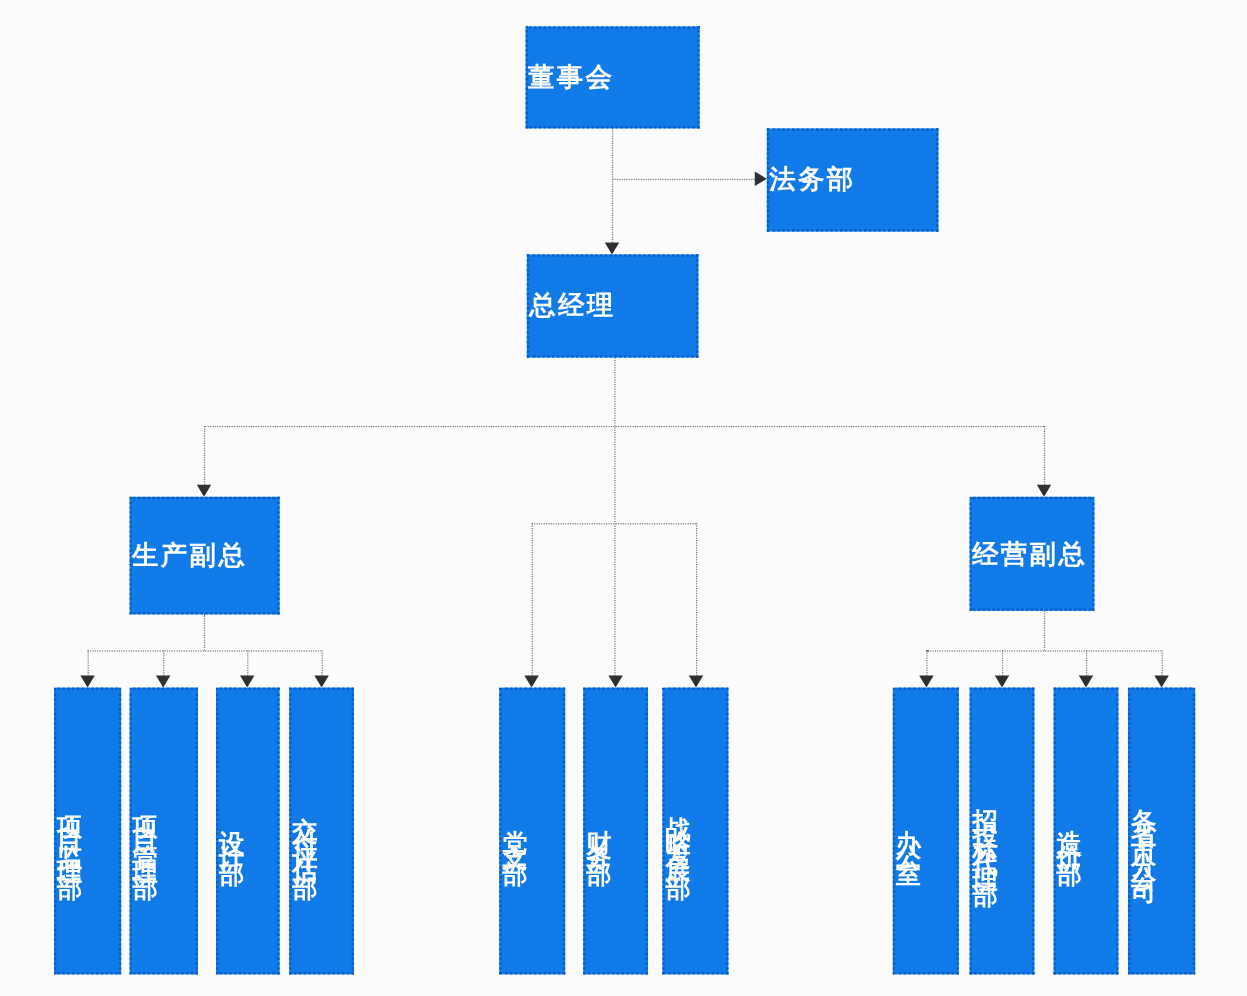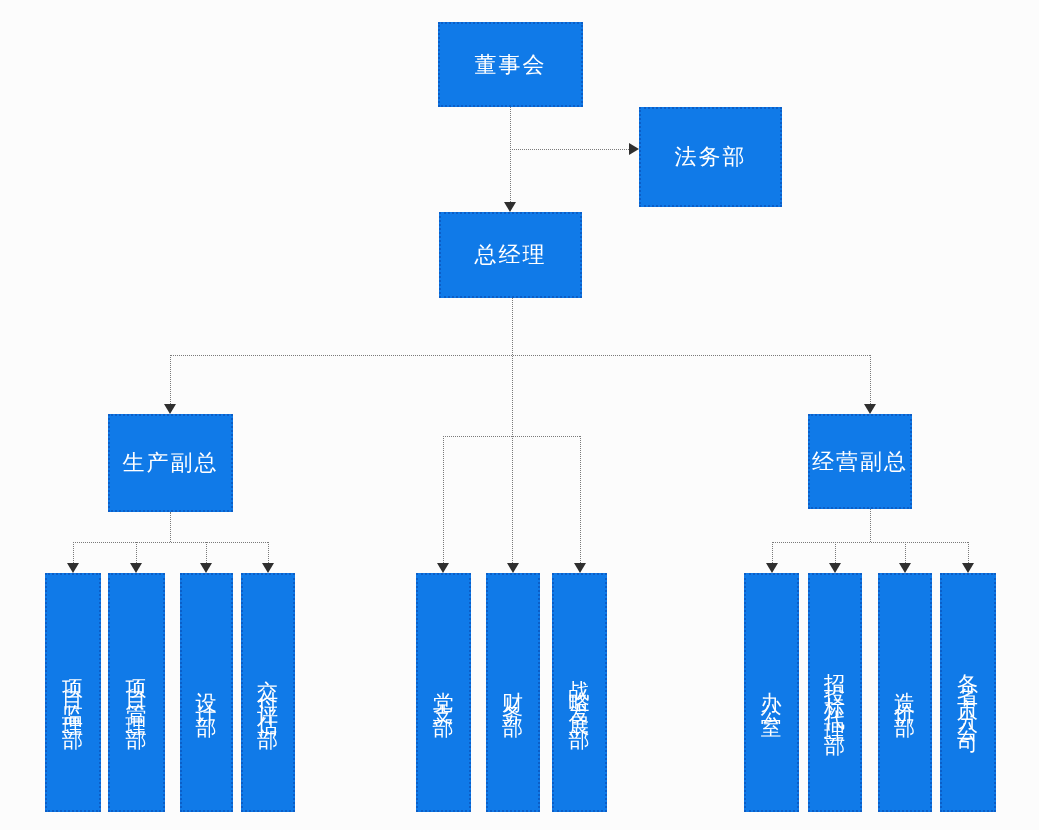--- a/index.html
+++ b/index.html
@@ -8,22 +8,23 @@
   }
   html,body{margin:0;padding:0;background:var(--bg);}
   .canvas{
     position:relative;width:1039px;height:830px;background:var(--bg);
     font-family:"Liberation Sans","DejaVu Sans",sans-serif;overflow:hidden;
   }
   .box{
     position:absolute;box-sizing:border-box;
     background:var(--box-fill);
     border:2px dotted var(--box-border);
-    display:flex;align-items:center;justify-content:center;
+    display:flex;align-items:center;
     color:var(--box-text);
+    font-weight:bold;
   }
   .hbox .label{font-size:22px;letter-spacing:2px;white-space:nowrap;}
   .vbox .label{
     writing-mode:vertical-rl;-webkit-writing-mode:vertical-rl;
     text-orientation:upright;-webkit-text-orientation:upright;
     font-size:21px;letter-spacing:12px;line-height:1;
   }
   .hline{position:absolute;height:0;border-top:1px dotted var(--line);}
   .vline{position:absolute;width:0;border-left:1px dotted var(--line);}
   .arrow-down{position:absolute;width:0;height:0;
@@ -79,21 +80,21 @@
   <div class="arrow-down" style="left:829px;top:563px;"></div>
   <div class="vline" style="left:905px;top:542px;height:21px;"></div>
   <div class="arrow-down" style="left:899px;top:563px;"></div>
   <div class="vline" style="left:968px;top:542px;height:21px;"></div>
   <div class="arrow-down" style="left:962px;top:563px;"></div>
 
   <div class="box hbox" style="left:438px;top:22px;width:145px;height:85px;">
     <span class="label">董事会</span>
   </div>
 
-  <div class="box hbox" style="left:639px;top:107px;width:143px;height:100px;">
+  <div class="box hbox" style="left:639px;top:107px;width:143px;height:86px;">
     <span class="label">法务部</span>
   </div>
 
   <div class="box hbox" style="left:439px;top:212px;width:143px;height:86px;">
     <span class="label">总经理</span>
   </div>
 
   <div class="box hbox" style="left:108px;top:414px;width:125px;height:98px;">
     <span class="label">生产副总</span>
   </div>

